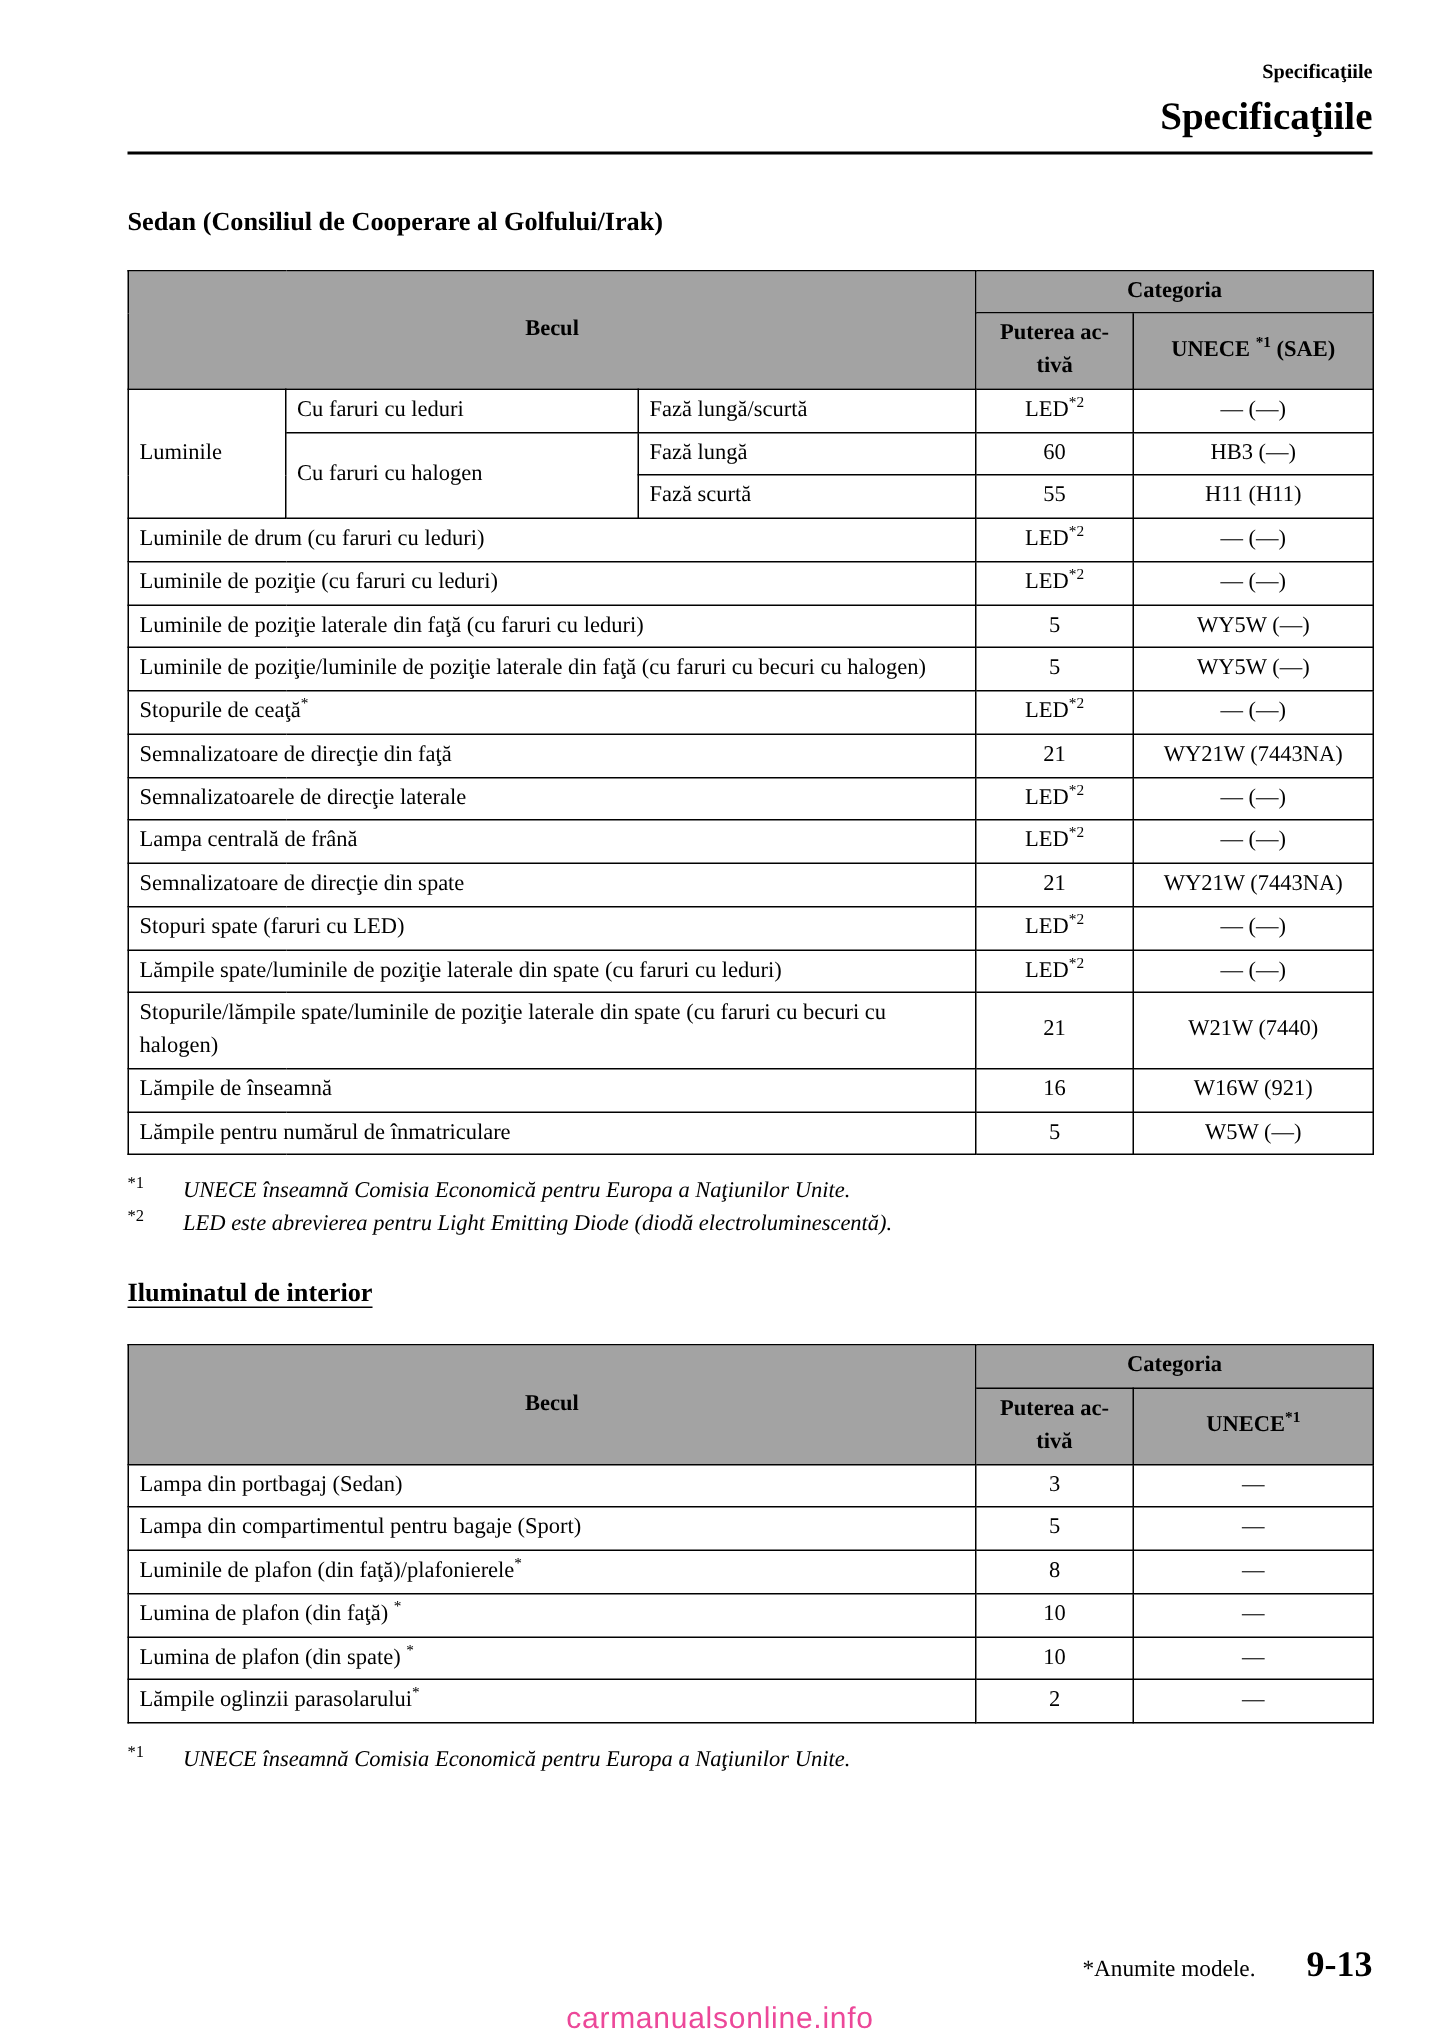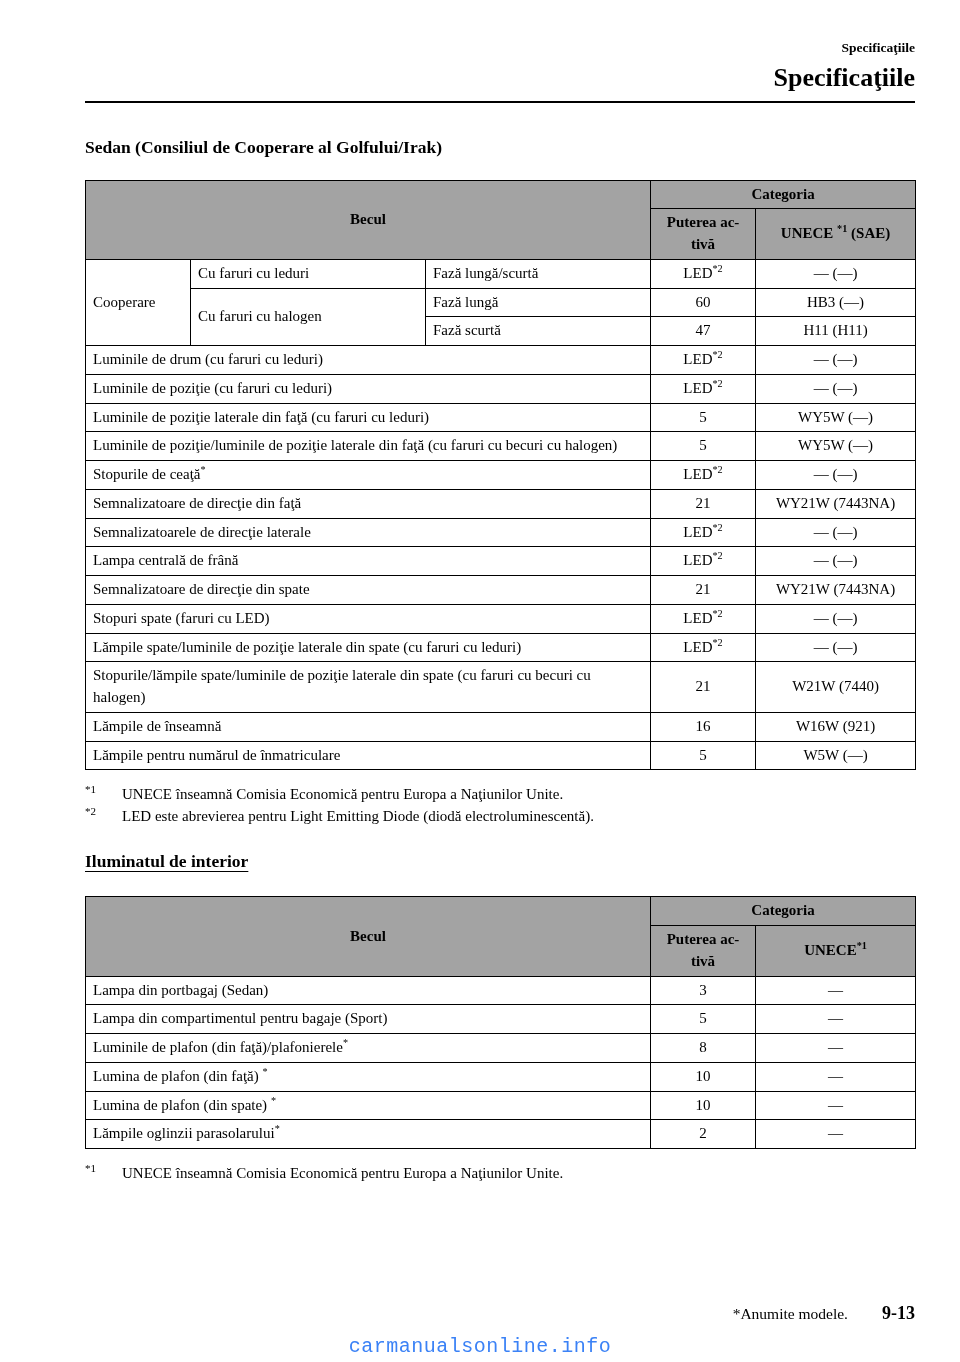--- a/index.html
+++ b/index.html
@@ -17,27 +17,27 @@
   table.spec { border-collapse:collapse; width:830px; font-size:15px; table-layout:fixed; }
   table.spec th, table.spec td { border:1px solid #000; padding:3px 7px; vertical-align:middle; line-height:1.45; box-sizing:border-box; overflow:hidden; }
   table.spec th { background:#a3a3a3; font-weight:bold; text-align:center; }
   td.c { text-align:center; }
   th.wrap2 { white-space:pre-line;margin-left:36px; }
   sup { font-size:0.68em; line-height:0; }
 
   .footnotes { margin-top:16px; font-size:15px; }
   .footnote { display:flex; align-items:flex-start; margin-bottom:5px; }
   .fn-marker { font-size:11px; vertical-align:super; position:relative; top:-3px; min-width:37px; display:inline-block; }
-  .fn-text { flex:1; }
+  .fn-text { flex:1;font-style:italic; }
 
   .page-footer { position:absolute; right:45px; bottom:38px; display:flex; align-items:baseline; gap:34px; }
   .models-note { font-size:15.5px;text-align:right; }
-  .page-number { font-size:18px; font-weight:bold; }
-
-  .watermark { position:absolute; left:0; right:0; bottom:4px; text-align:center; color:#3b82f6; font-family:Liberation Mono, monospace; font-size:20px; letter-spacing:0.5px; }
+  .page-number { font-size:24px; font-weight:bold; }
+
+  .watermark { position:absolute; left:0; right:0; bottom:4px; text-align:center; color:#ec4899; font-family:Liberation Sans, sans-serif; font-size:20px; letter-spacing:0.5px; }
 </style>
 </head>
 <body>
 
 <div class="page">
 
   <div class="top-head">
     <div class="running-title">Specificaţiile</div>
     <div class="page-title">Specificaţiile</div>
   </div>
@@ -59,35 +59,35 @@
         <th colspan="2">Categoria</th>
       </tr>
       <tr>
         <th class="wrap2">Puterea ac-
 tivă</th>
         <th><span>UNECE </span><sup>*1</sup><span> (SAE)</span></th>
       </tr>
     </thead>
     <tbody>
       <tr>
-        <td rowspan="3">Cooperare</td>
+        <td rowspan="3">Luminile</td>
         <td>Cu faruri cu leduri</td>
         <td>Fază lungă/scurtă</td>
         <td class="c"><span>LED</span><sup>*2</sup></td>
         <td class="c">— (—)</td>
       </tr>
       <tr>
         <td rowspan="2">Cu faruri cu halogen</td>
         <td>Fază lungă</td>
         <td class="c">60</td>
         <td class="c">HB3 (—)</td>
       </tr>
       <tr>
         <td>Fază scurtă</td>
-        <td class="c">47</td>
+        <td class="c">55</td>
         <td class="c">H11 (H11)</td>
       </tr>
 
       <tr>
         <td colspan="3"><span>Luminile de drum (cu faruri cu leduri)</span><sup></sup></td>
         <td class="c"><span>LED</span><sup>*2</sup></td>
         <td class="c">— (—)</td>
       </tr>
       <tr>
         <td colspan="3"><span>Luminile de poziţie (cu faruri cu leduri)</span><sup></sup></td>

